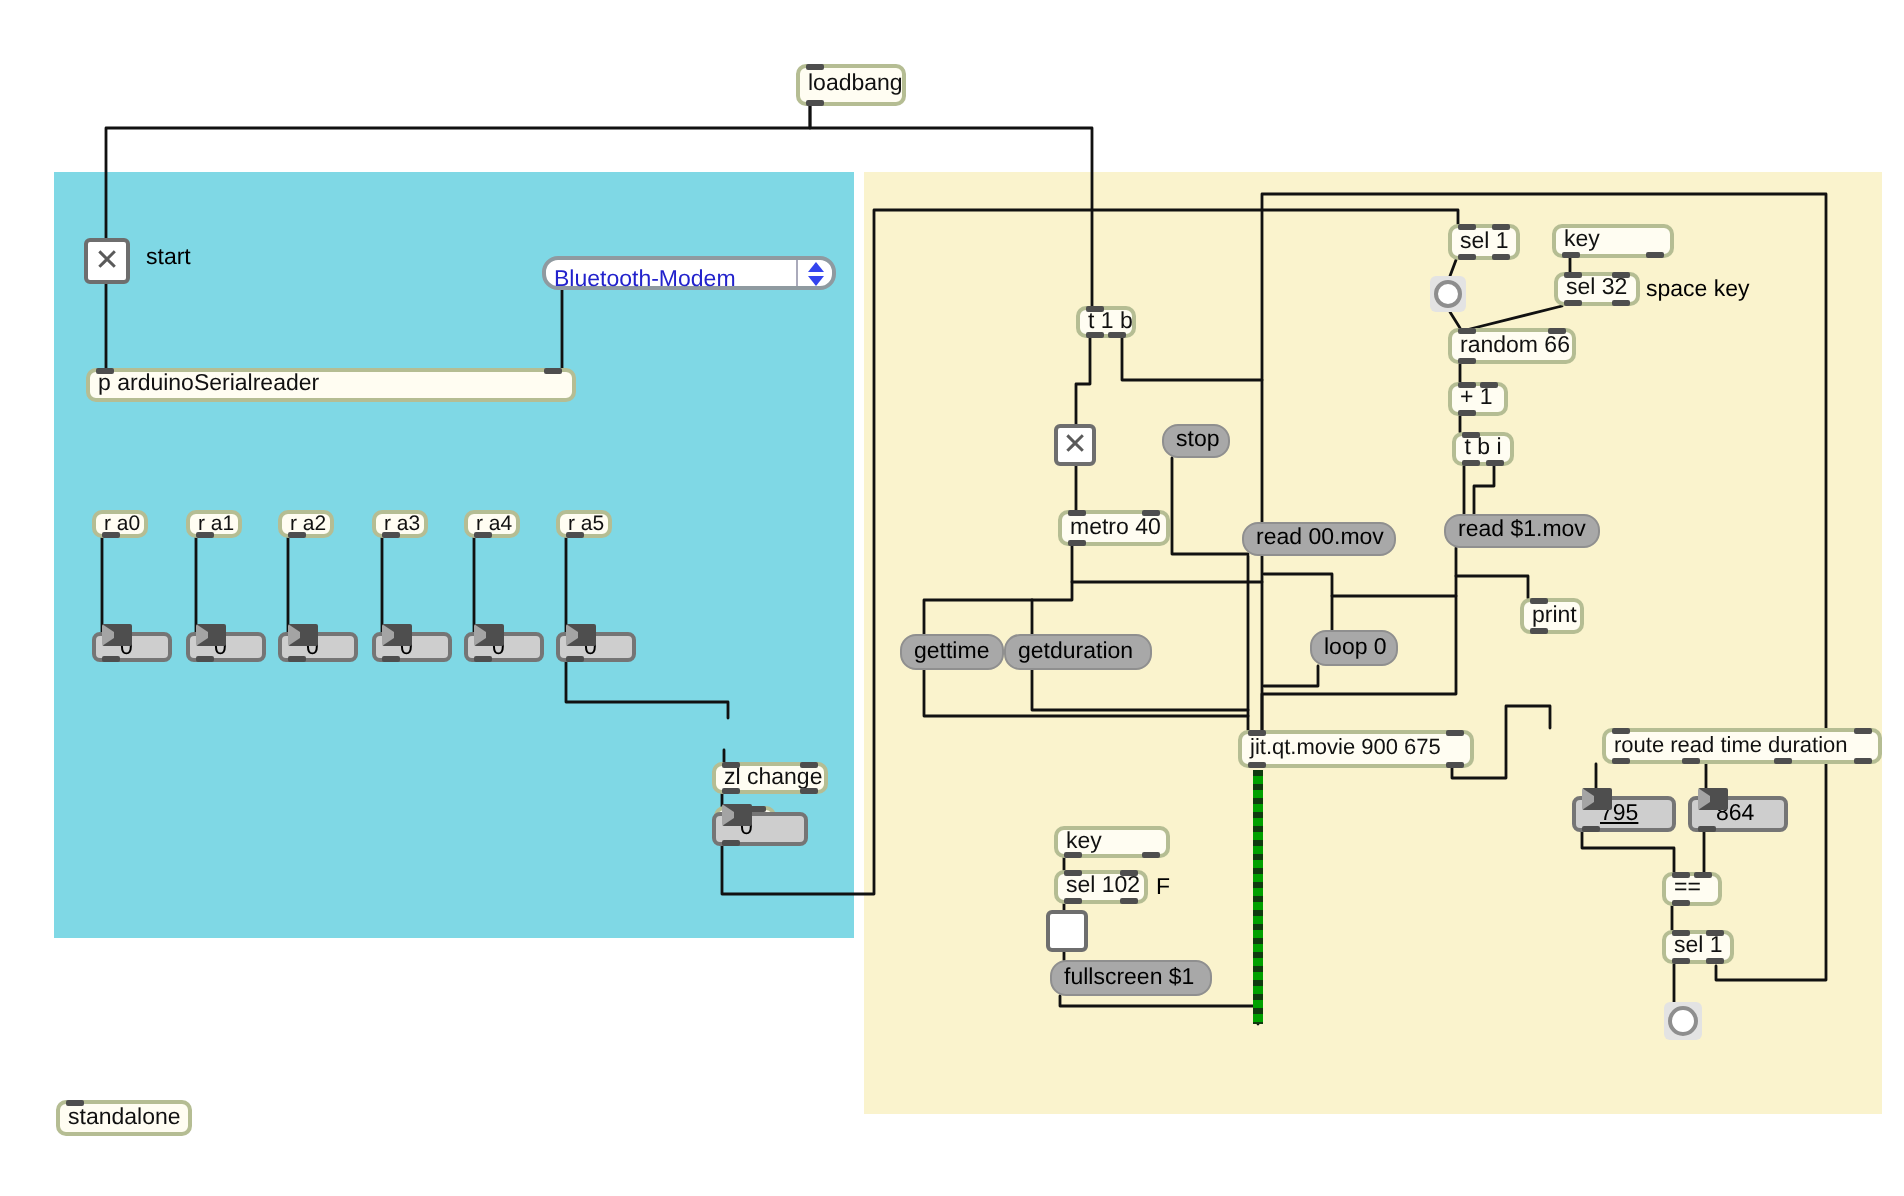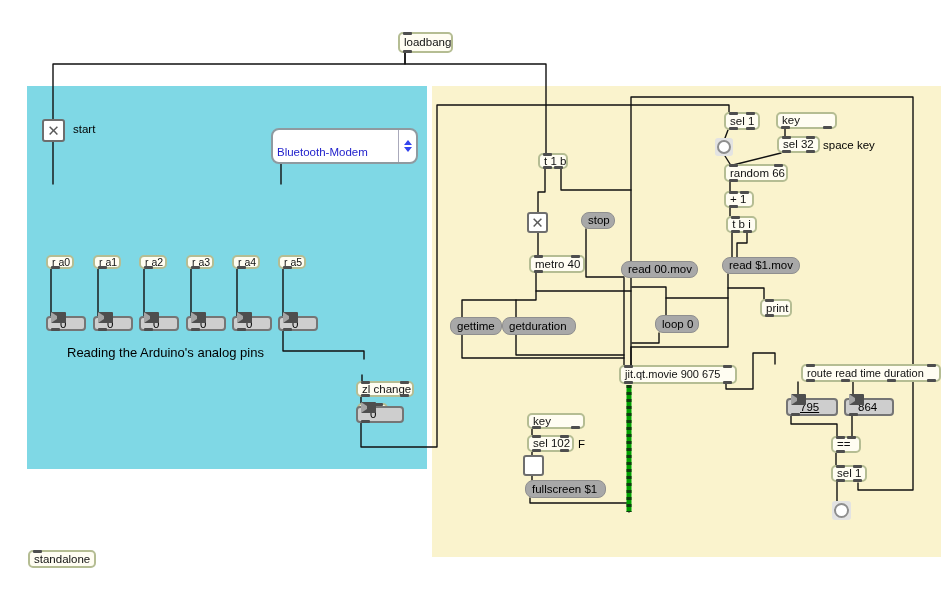--- a/index.html
+++ b/index.html
@@ -12,21 +12,21 @@
   .msg{background:#a8a8a8;border:1px solid #8f8f8f;border-radius:8px;line-height:15px;padding:0 6px;color:#000;}
   .num{background:#cecece;border:2px solid #757575;border-radius:4px;line-height:12px;padding:0 2px 0 12px;color:#000;}
   .num::before{content:"";position:absolute;left:3px;top:50%;margin-top:-4px;width:0;height:0;
     border-top:4px solid transparent;border-bottom:4px solid transparent;border-left:6px solid #a4a4a4;}
   .cmt{background:transparent;border:none;color:#000;}
   .tgl{background:#ffffff;border:2px solid #6e6e6e;border-radius:3px;text-align:center;color:#5a5a5a;
     font-weight:bold;}
   .btnw{background:#e3e3e3;border-radius:3px;}
   .btnw .circ{position:absolute;left:2px;top:2px;right:2px;bottom:2px;background:#fff;
     border:2px solid #8e8e8e;border-radius:50%;}
-  .umenu{background:#ffffff;border:2px solid #8f9aa0;border-radius:8px;color:#2222cc;line-height:13px;padding:16px 4px;}
+  .umenu{background:#ffffff;border:2px solid #8f9aa0;border-radius:8px;color:#2222cc;line-height:13px;padding:4px 4px;}
   .umenu .arrows{position:absolute;right:0;top:0;bottom:0;width:17px;border-left:1px solid #aab;
     display:flex;flex-direction:column;align-items:center;justify-content:center;gap:2px;}
   .umenu .arrows i{width:0;height:0;border-left:4px solid transparent;border-right:4px solid transparent;}
   .umenu .arrows .up{border-bottom:5px solid #3344ee;}
   .umenu .arrows .dn{border-top:5px solid #3344ee;}
   
   .port::before{content:"";position:absolute;left:3px;top:-2px;width:9px;height:3px;background:#4e4e4e;border-radius:1px;}
   .port::after{content:"";position:absolute;left:3px;bottom:-2px;width:9px;height:3px;background:#4e4e4e;border-radius:1px;}
   .ni::before{display:none;} .no::after{display:none;}
   .stub{position:absolute;width:9px;height:3px;background:#4e4e4e;border-radius:1px;}
@@ -108,36 +108,40 @@
   <div class="box cmt" style="left:73px;top:123px;">start</div>
 
   <div class="box umenu" style="left:271px;top:128px;width:147px;height:17px;">
     <span>Bluetooth-Modem</span>
     <span class="arrows">
         <i class="up"></i>
         <i class="dn"></i>
       </span>
   </div>
 
+  <div class="box obj" style="left:43px;top:184px;width:245px;height:17px;line-height:13px;">
+    <i class="stub" style="left:3px;top:-2px;"></i>
+    <i class="stub" style="right:5px;top:-2px;"></i>
+    <span>p arduinoSerialreader</span>
+  </div>
 
   <div class="box obj port ni" style="left:46px;top:255px;width:28px;height:14px;line-height:10px;font-size:10.5px;"><span>r a0</span></div>
   <div class="box obj port ni" style="left:93px;top:255px;width:28px;height:14px;line-height:10px;font-size:10.5px;"><span>r a1</span></div>
   <div class="box obj port ni" style="left:139px;top:255px;width:28px;height:14px;line-height:10px;font-size:10.5px;"><span>r a2</span></div>
   <div class="box obj port ni" style="left:186px;top:255px;width:28px;height:14px;line-height:10px;font-size:10.5px;"><span>r a3</span></div>
   <div class="box obj port ni" style="left:232px;top:255px;width:28px;height:14px;line-height:10px;font-size:10.5px;"><span>r a4</span></div>
   <div class="box obj port ni" style="left:278px;top:255px;width:28px;height:14px;line-height:10px;font-size:10.5px;"><span>r a5</span></div>
 
   <div class="box num port" style="left:46px;top:316px;width:40px;height:15px;"><span>0</span></div>
   <div class="box num port" style="left:93px;top:316px;width:40px;height:15px;"><span>0</span></div>
   <div class="box num port" style="left:139px;top:316px;width:40px;height:15px;"><span>0</span></div>
   <div class="box num port" style="left:186px;top:316px;width:40px;height:15px;"><span>0</span></div>
   <div class="box num port" style="left:232px;top:316px;width:40px;height:15px;"><span>0</span></div>
   <div class="box num port" style="left:278px;top:316px;width:40px;height:15px;"><span>0</span></div>
 
-  <div class="box cmt" style="left:67px;top:345px;font-size:13px;">Reading the Arduino's analog pins</div>
 
   <div class="box obj port" style="left:357px;top:359px;width:31px;height:16px;line-height:12px;margin-top:44px;">
     <i class="stub tr"></i>
     <span>&gt; 50</span></div>
 
   <div class="box obj port" style="left:356px;top:381px;width:58px;height:16px;line-height:12px;">
     <i class="stub tr"></i>
     <i class="stub br"></i>
     <span>zl change</span></div>
 

